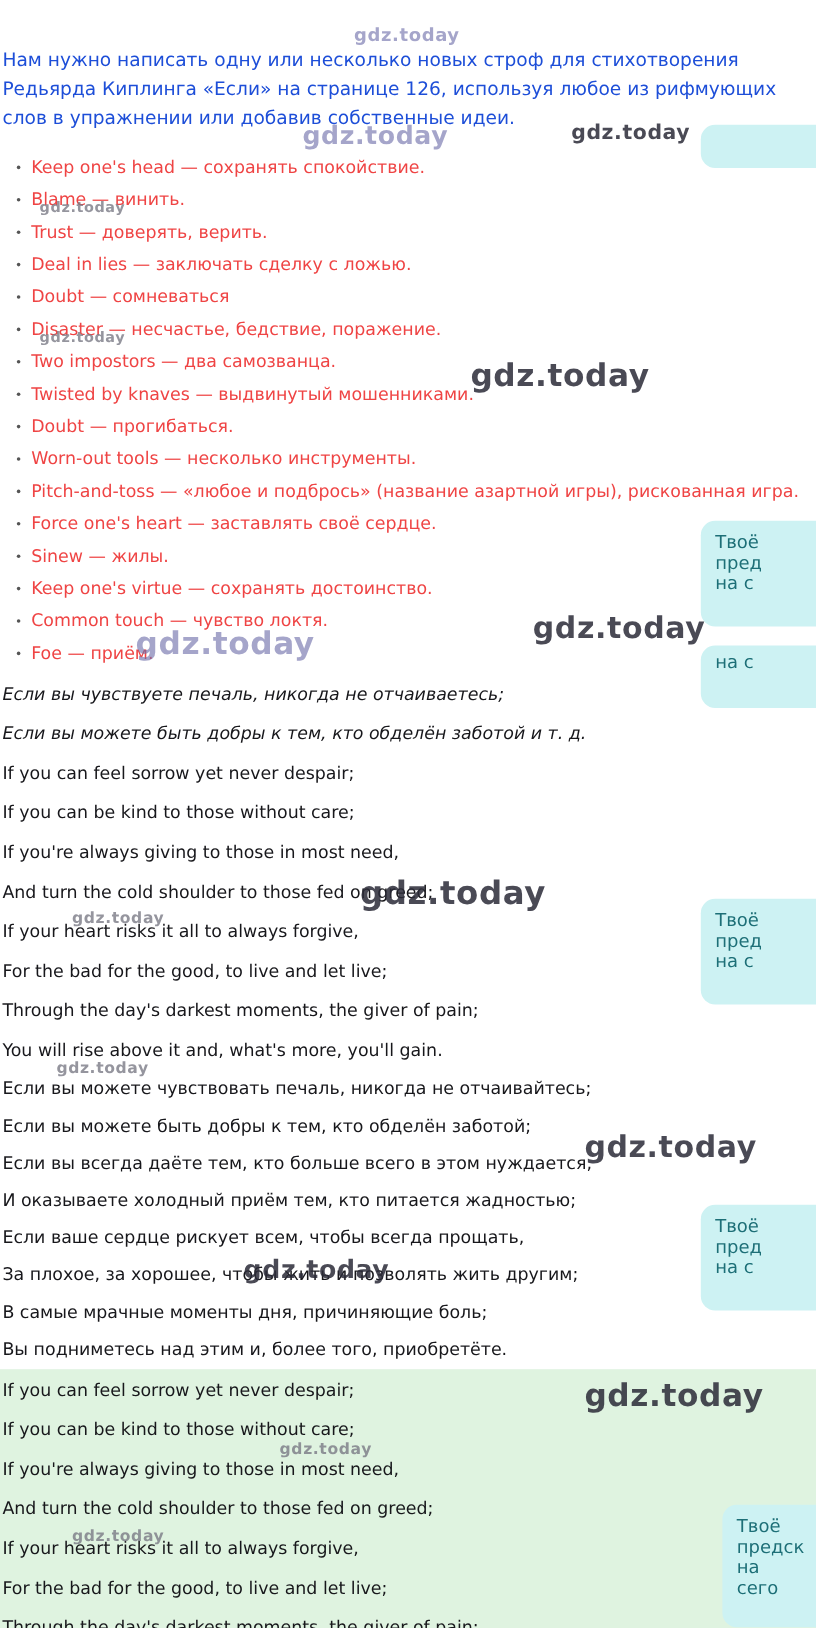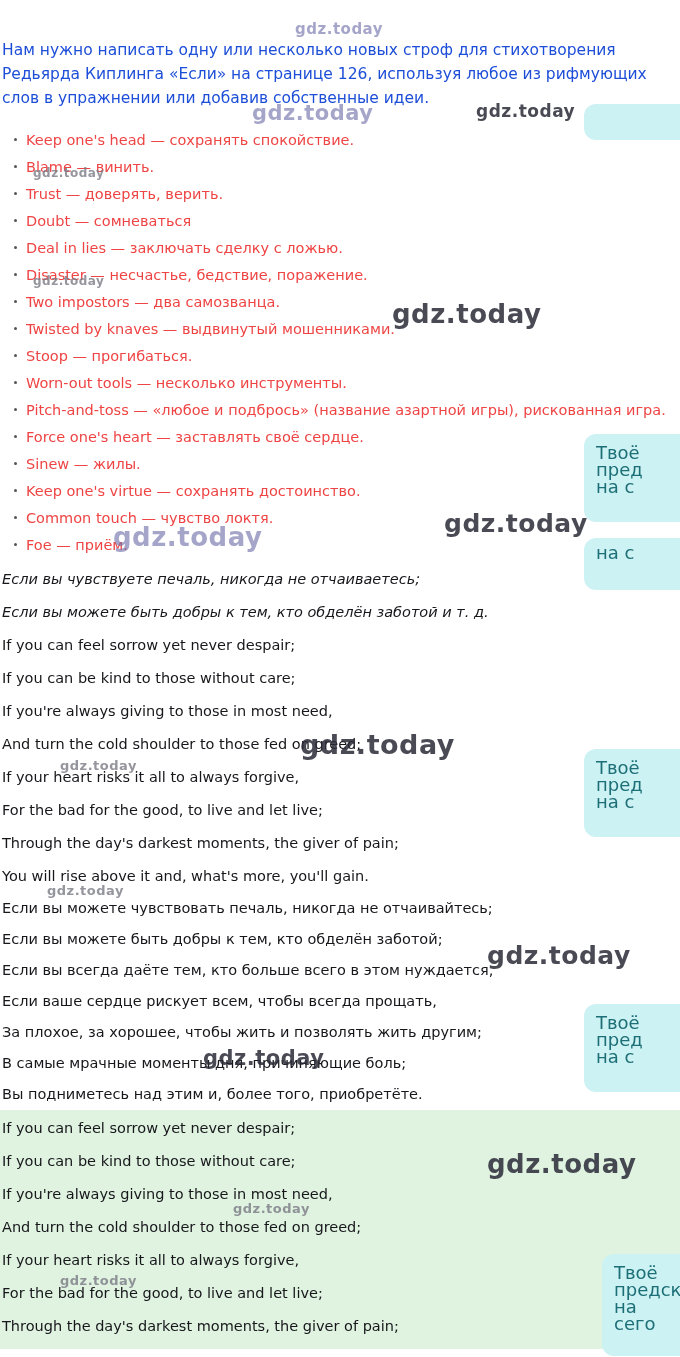--- a/index.html
+++ b/index.html
@@ -79,21 +79,21 @@
   }
 
   
   .card {
     position: absolute;
     right: 0;
     width: 96px;
     border-radius: 12px 0 0 12px;
     background: #cdf2f3;
     color: #1d6f77;
-    font-size: 18px;
+    font-size: 15px;
     line-height: 17px;
     padding: 10px 8px 24px 12px;
     box-sizing: border-box;
   }
   .card-small {
     padding-top: 6px;
     padding-bottom: 8px;
   }
 
   
@@ -120,26 +120,26 @@
 <body>
 
 <div class="page">
 
   <p class="intro">Нам нужно написать одну или несколько новых строф для стихотворения Редьярда Киплинга «Если» на странице 126, используя любое из рифмующих слов в упражнении или добавив собственные идеи.</p>
 
   <ul class="vocab">
     <li>Keep one's head — сохранять спокойствие.</li>
     <li>Blame — винить.</li>
     <li>Trust — доверять, верить.</li>
+    <li>Deal in lies — заключать сделку с ложью.</li>
     <li>Doubt — сомневаться</li>
-    <li>Deal in lies — заключать сделку с ложью.</li>
     <li>Disaster — несчастье, бедствие, поражение.</li>
     <li>Two impostors — два самозванца.</li>
     <li>Twisted by knaves — выдвинутый мошенниками.</li>
-    <li>Stoop — прогибаться.</li>
+    <li>Doubt — прогибаться.</li>
     <li>Worn-out tools — несколько инструменты.</li>
     <li>Pitch-and-toss — «любое и подбрось» (название азартной игры), рискованная игра.</li>
     <li>Force one's heart — заставлять своё сердце.</li>
     <li>Sinew — жилы.</li>
     <li>Keep one's virtue — сохранять достоинство.</li>
     <li>Common touch — чувство локтя.</li>
     <li>Foe — приём.</li>
   </ul>
 
   <div class="verse italic">
@@ -155,20 +155,21 @@
     <p>If your heart risks it all to always forgive,</p>
     <p>For the bad for the good, to live and let live;</p>
     <p>Through the day's darkest moments, the giver of pain;</p>
     <p>You will rise above it and, what's more, you'll gain.</p>
   </div>
 
   <div class="verse tight">
     <p>Если вы можете чувствовать печаль, никогда не отчаивайтесь;</p>
     <p>Если вы можете быть добры к тем, кто обделён заботой;</p>
     <p>Если вы всегда даёте тем, кто больше всего в этом нуждается,</p>
+    <p>И оказываете холодный приём тем, кто питается жадностью;</p>
     <p>Если ваше сердце рискует всем, чтобы всегда прощать,</p>
     <p>За плохое, за хорошее, чтобы жить и позволять жить другим;</p>
     <p>В самые мрачные моменты дня, причиняющие боль;</p>
     <p>Вы подниметесь над этим и, более того, приобретёте.</p>
   </div>
 
   <div class="verse green">
     <p>If you can feel sorrow yet never despair;</p>
     <p>If you can be kind to those without care;</p>
     <p>If you're always giving to those in most need,</p>

